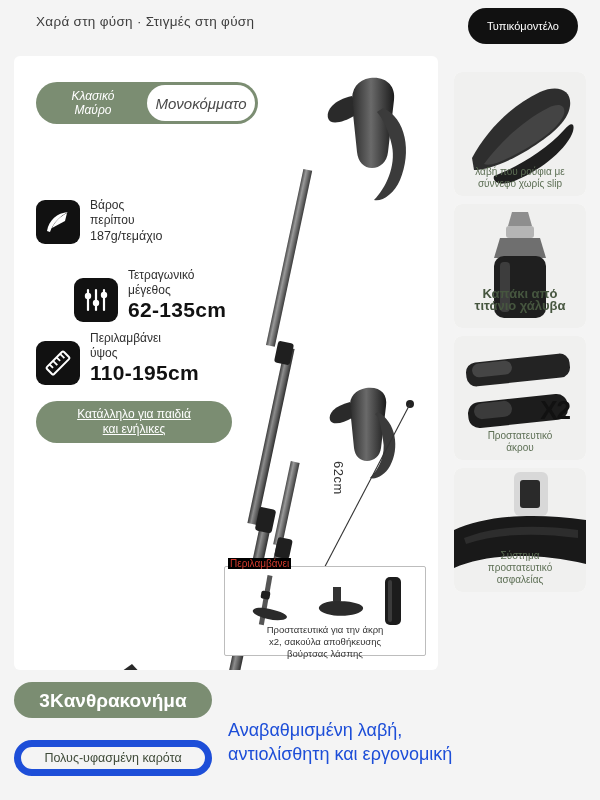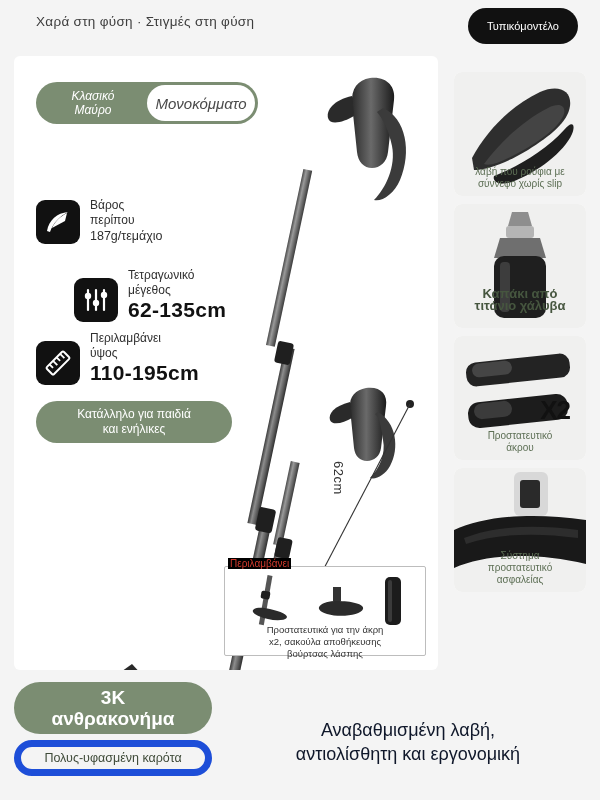--- a/index.html
+++ b/index.html
@@ -107,20 +107,21 @@
   .green-pill {
     position: absolute;
     left: 22px; top: 345px;
     width: 196px; height: 42px;
     background: #7b8d72; color: #fff;
     border-radius: 21px;
     font-size: 12px; line-height: 15px;
     display: flex; flex-direction: column;
     align-items: center; justify-content: center;
     text-align: center;
+    text-decoration: underline;
   }
 
   
   .poles { position: absolute; left: 0; top: 0; width: 424px; height: 614px; }
 
   .len-label {
     position: absolute;
     left: 332px; top: 405px;
     font-size: 13px; color: #333;
     transform: rotate(90deg);
@@ -180,43 +181,43 @@
     position: absolute;
     right: 16px; bottom: 34px;
     font-size: 26px; font-weight: bold; color: #111;
     letter-spacing: -1px;
   }
 
   
   .bottom-pill {
     position: absolute;
     left: 14px; top: 682px;
-    width: 198px; height: 52px;
+    width: 198px; height: 36px;
     background: #7b8d72; color: #fff;
     border-radius: 26px;
     font-size: 19px; font-weight: bold;
-    display: flex; flex-direction: column;
+    display: flex; flex-direction: row;
     align-items: center; justify-content: center;
     line-height: 21px; text-align: center;
   }
   .bottom-sub {
     position: absolute;
     left: 14px; top: 740px;
     width: 198px; height: 36px;
     border: 7px solid #1d4ed8;
     border-radius: 18px;
     color: #3e4a38; font-size: 12.5px;
     display: flex; align-items: center; justify-content: center;
   }
   .bottom-headline {
     position: absolute;
     left: 228px; top: 718px;
     width: 360px;
-    text-align: center;
-    font-size: 18px; color: #0f172a;
+    text-align: left;
+    font-size: 18px; color: #1d4ed8;
     line-height: 24px;
   }
 </style>
 </head>
 <body>
 
 <div class="page">
 
   <div class="topbar">
     <div class="top-title">Χαρά στη φύση · Στιγμές στη φύση</div>

